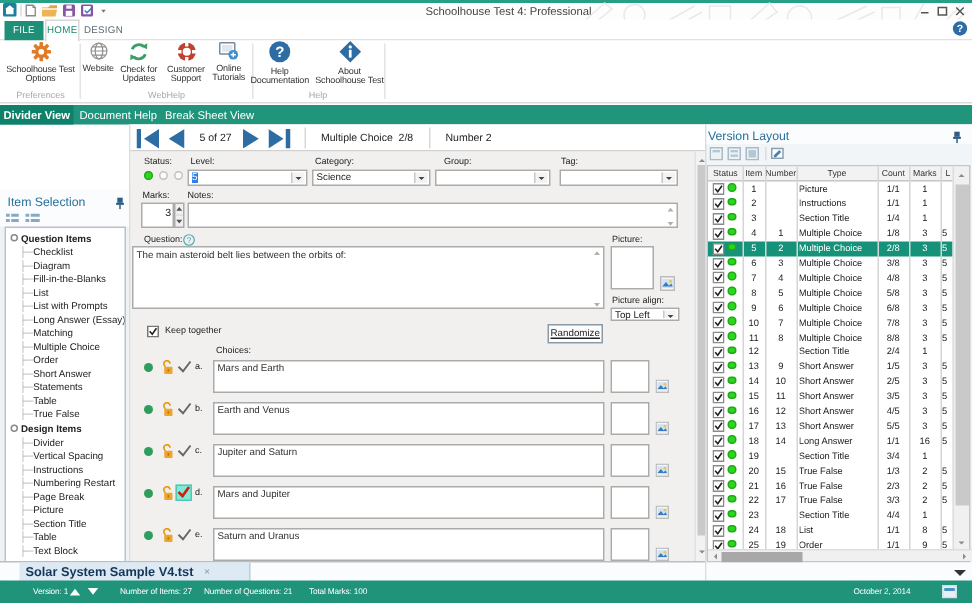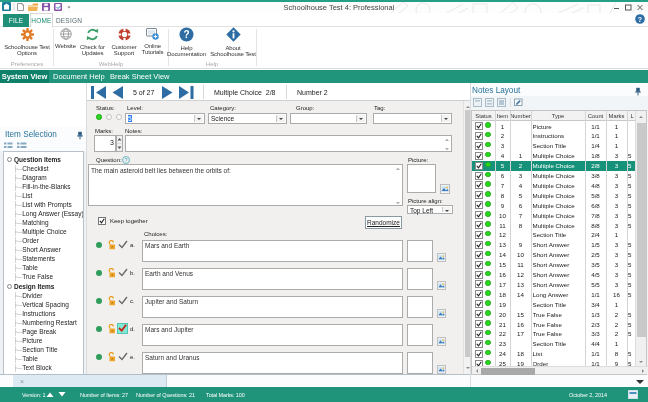--- a/index.html
+++ b/index.html
@@ -176,21 +176,21 @@
       <path d="M7.5 0.3L14.7 7.5 7.5 14.7 0.3 7.5z" fill="#2e6da4"></path>
       <circle cx="7.5" cy="4.3" r="1.1" fill="#fff"></circle>
       <rect x="6.6" y="6.2" width="1.8" height="5.2" fill="#fff"></rect>
     </svg>
   About<br>Schoolhouse Test
 </div>
 <div class="rgl" style="left:168px;width:88px;">Help</div>
 <div class="rsep" style="left:256px;"></div>
 
 <div class="abs" id="viewbar"></div>
-<div class="abs" id="vb-active">System View</div>
+<div class="abs" id="vb-active">Divider View</div>
 <div class="vbtxt" style="left:53px;">Document Help</div>
 <div class="vbtxt" style="left:110px;">Break Sheet View</div>
 
 <div class="abs" id="leftpanel">
     <div class="abs" style="left:0;top:0;width:86px;height:24px;background:#fbfcfd;"></div>
   <div class="phead abs" style="left:5px;top:3px;">Item Selection</div>
   <svg class="abs" style="left:76px;top:4px" width="8" height="9" viewBox="0 0 8 9">
       <rect x="2.2" y="0.8" width="3.6" height="3.4" fill="#2f5c84"></rect>
       <rect x="1.4" y="4.2" width="5.2" height="1.4" fill="#2f5c84"></rect>
       <rect x="3.5" y="5.6" width="1" height="2.8" fill="#2f5c84"></rect>
@@ -433,21 +433,21 @@
       <div style="position:absolute;left:376px;top:0px;width:8px;height:273px;background:#f2f2f2;border-left:1px solid #e0e0e0;">
  <div style="position:absolute;left:1.5px;top:3px;border:2.5px solid transparent;border-bottom-color:#8a8a8a;"></div>
  <div style="position:absolute;left:1.5px;bottom:3px;border:2.5px solid transparent;border-top-color:#8a8a8a;"></div>
  <div style="position:absolute;left:1px;top:9px;width:6px;height:247px;background:#c9c9c9;"></div>
       </div>
     </div>
 </div>
 
 <div class="abs" id="rightpanel">
     <div class="abs" style="left:0;top:0;width:178px;height:13px;background:#fbfcfd;"></div>
-  <div class="phead abs" style="left:1px;top:2.5px;">Notes Layout</div>
+  <div class="phead abs" style="left:1px;top:2.5px;">Version Layout</div>
   <svg class="abs" style="left:163px;top:4px" width="8" height="9" viewBox="0 0 8 9">
       <rect x="2.2" y="0.8" width="3.6" height="3.4" fill="#2f5c84"></rect>
       <rect x="1.4" y="4.2" width="5.2" height="1.4" fill="#2f5c84"></rect>
       <rect x="3.5" y="5.6" width="1" height="2.8" fill="#2f5c84"></rect>
     </svg>
   <div id="dtable">
       <div style="position:absolute;left:0;top:0;width:165px;height:10px;background:#f2f2f2;border-bottom:1px solid #c8c8c8;"></div>
       <div class="hcell" style="left:0px;top:1.5px;width:23px;text-align:center;">Status</div>
       <div class="hcell" style="left:23px;top:1.5px;width:15px;text-align:center;">Item</div>
       <div class="hcell" style="left:38px;top:1.5px;width:21px;text-align:center;">Number</div>
@@ -761,20 +761,21 @@
       <path d="M43 5.5l3.5-3.5 1.3 1.3-3.5 3.5h-1.3z" fill="#4a7fae"></path>
 </svg>
     <div class="abs" style="left:0;top:292px;width:178px;height:12px;background:#fbfcfd;"></div>
     <svg class="abs" style="left:164px;top:296px" width="10" height="6" viewBox="0 0 10 6">
       <path d="M1 1l4 4 4-4z" fill="#333"></path>
     </svg>
   </div>
 
 <div class="abs" id="tabstrip"></div>
 <div class="abs" id="doctab">
+    <span style="margin-left:4px;">Solar System Sample V4.tst</span>
     <span style="margin-left:7px;color:#8a97a3;font-weight:normal;font-size:7px;">×</span>
   </div>
 
 <div class="abs" id="statusbar">
   <div class="sbt" style="left:22px;">Version: 1</div>
   <svg class="abs" style="left:46px;top:4px" width="26" height="7" viewBox="0 0 26 7" fill="#fff">
       <path d="M0.5 6l3.5-4.5 3.5 4.5z"></path>
       <path d="M12.5 1l3.5 4.5 3.5-4.5z"></path>
     </svg>
   <div class="sbt" style="left:80px;">Number of Items: 27</div>

